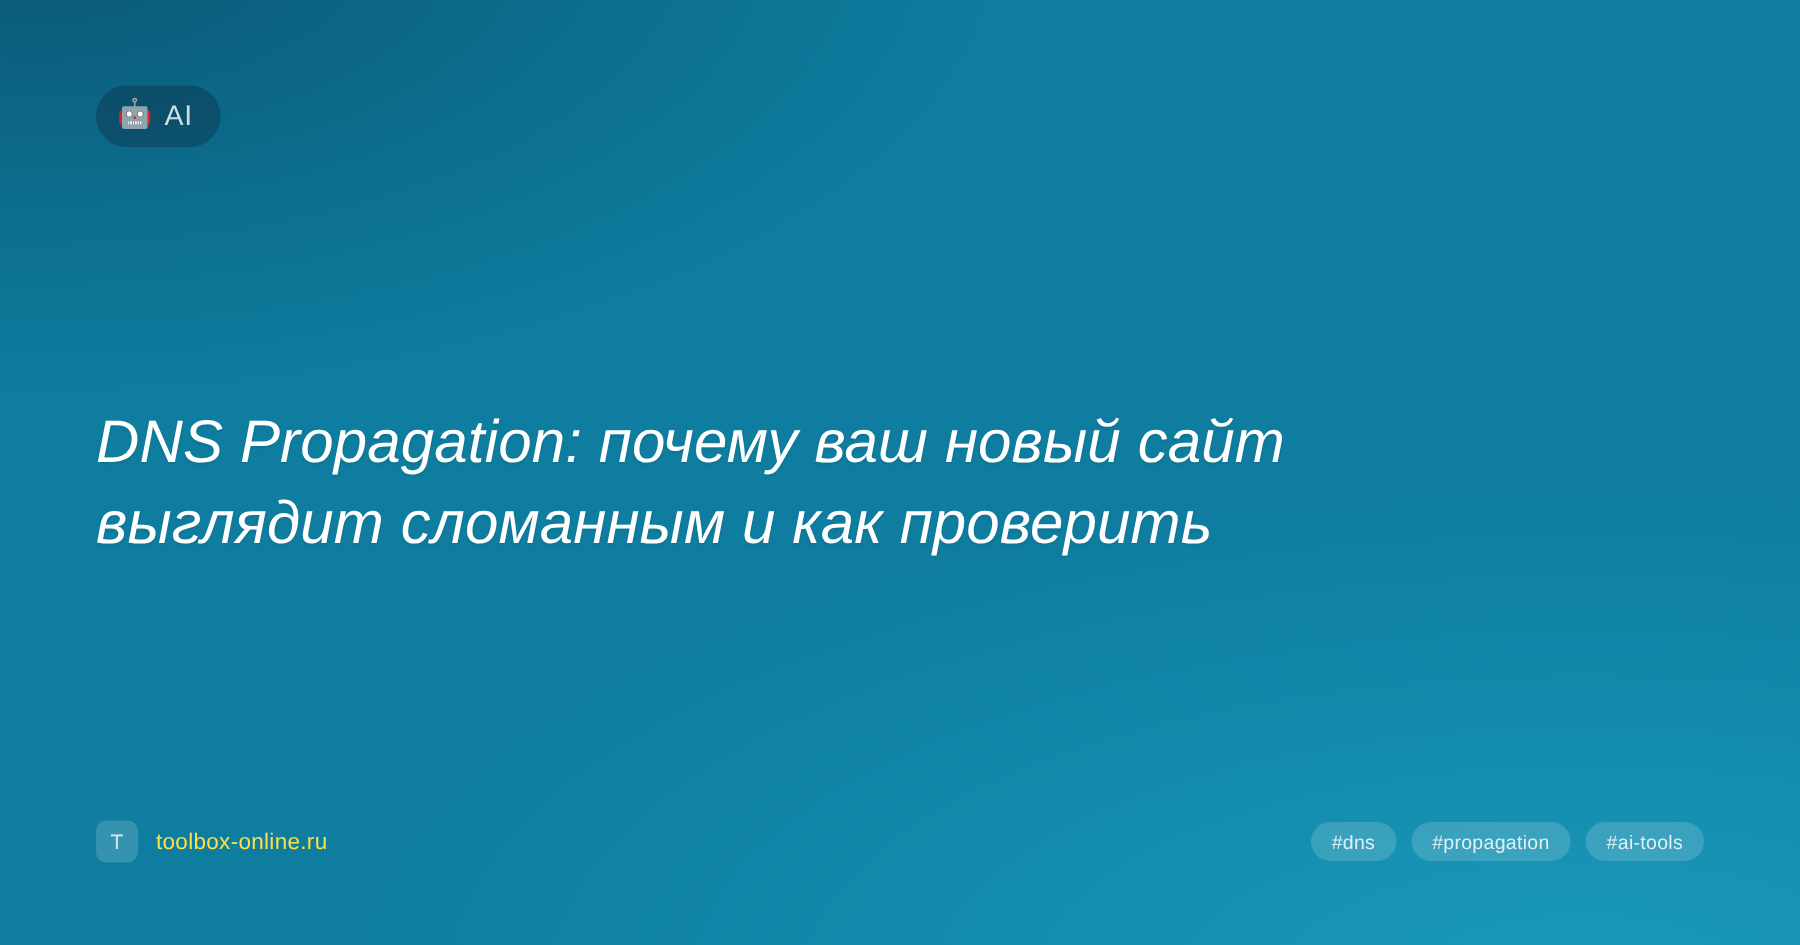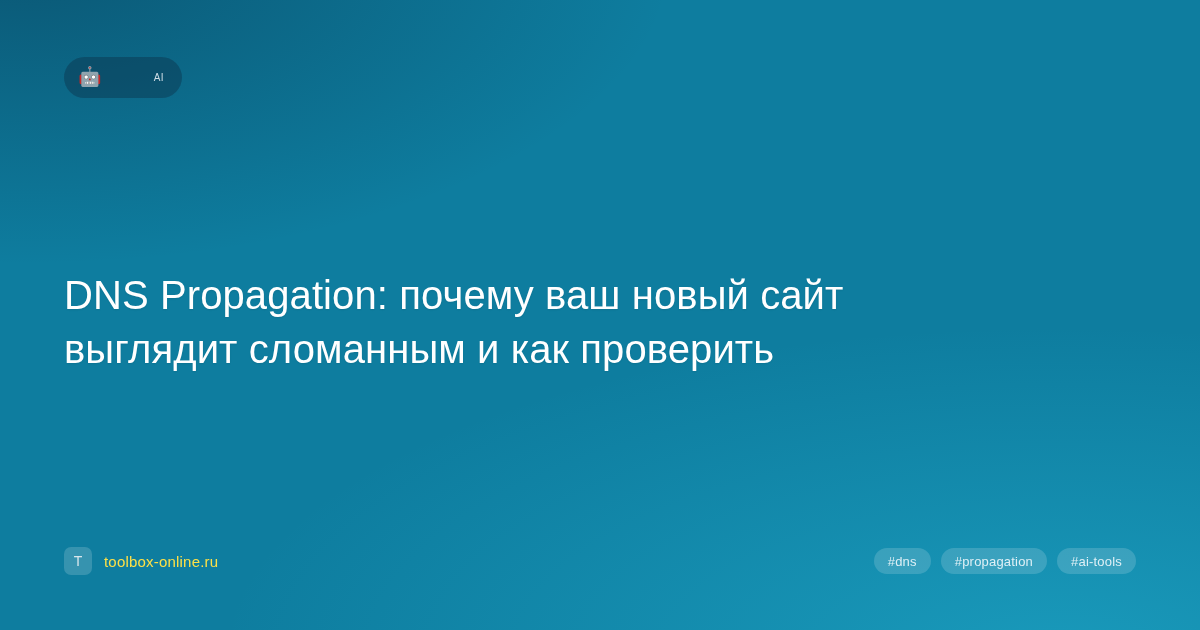--- a/index.html
+++ b/index.html
@@ -50,40 +50,40 @@
     border-radius: 999px;
     background: rgba(12, 48, 72, 0.42);
   }
   .ai-badge .robot {
     font-size: 19px;
     line-height: 1;
     display: block;
     transform: translateY(-1px);
   }
   .ai-badge .ai-text {
-    font-size: 10px;
+    font-size: 19px;
     letter-spacing: 0.5px;
     color: #cfdde6;
     line-height: 1;
-    margin-left: 44px;
   }
 
   
   .title {
     position: absolute;
     left: 64px;
     top: 268px;
     width: 960px;
     margin: 0;
     font-size: 40px;
     font-weight: 400;
     line-height: 54px;
     color: #ffffff;
     letter-spacing: 0.1px;
     text-shadow: 0 1px 2px rgba(0,0,0,0.08);
+    font-style: italic;
   }
 
   
   .footer {
     position: absolute;
     left: 64px;
     right: 64px;
     bottom: 54px;
     height: 30px;
     display: flex;

